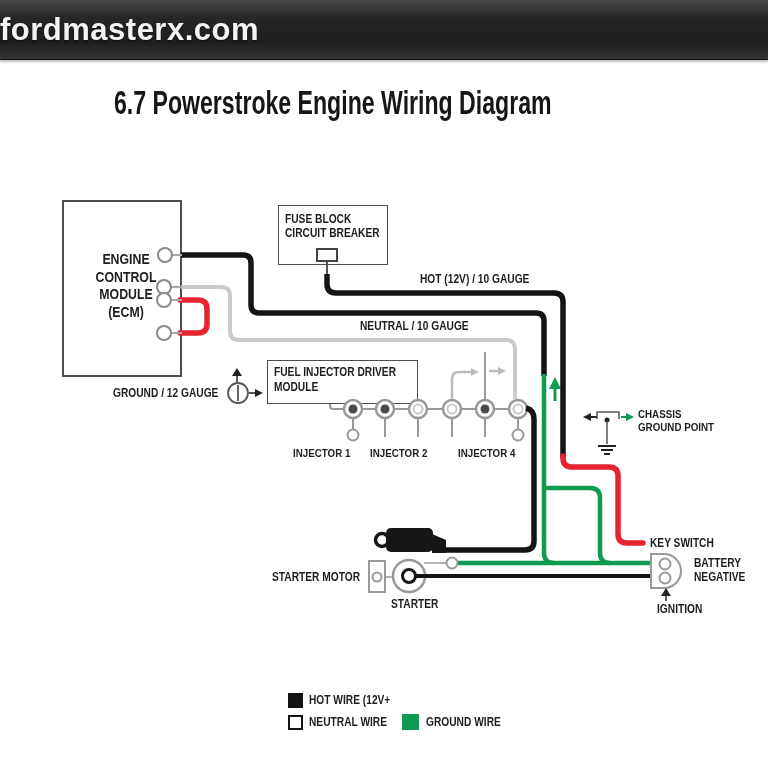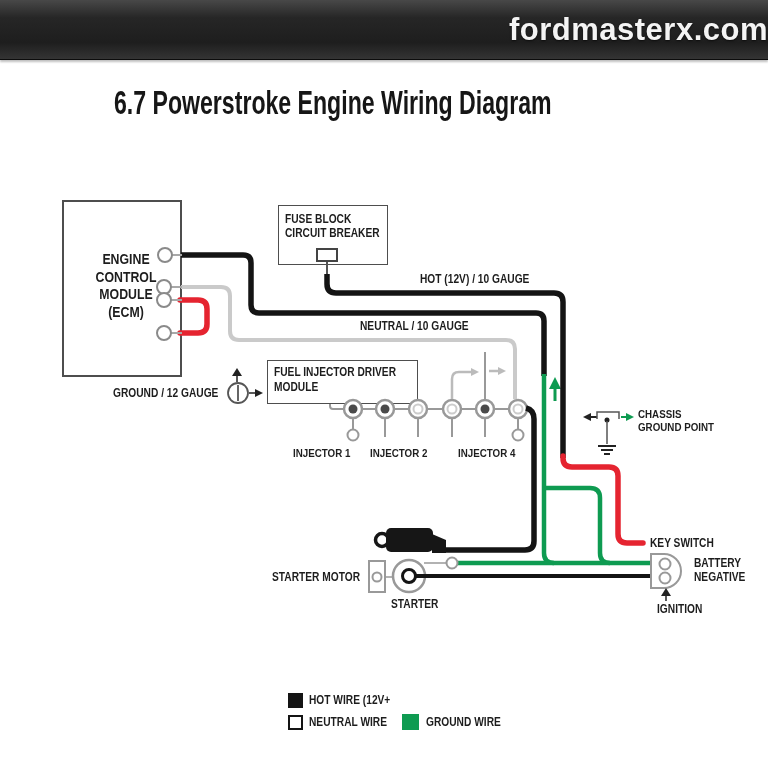--- a/index.html
+++ b/index.html
@@ -2,21 +2,21 @@
 <html><head>
 <meta charset="utf-8">
 <style>
   html,body{margin:0;padding:0;background:#fff;}
   #page{position:relative;width:768px;height:768px;background:#ffffff;overflow:hidden;
         font-family:"Liberation Sans",sans-serif;}
   
   #banner{position:absolute;left:0;top:0;width:768px;height:59px;
           background:linear-gradient(180deg,#484848 0%,#262626 30%,#1e1e1e 72%,#343434 100%);
           border-bottom:1px solid #0c0c0c;box-shadow:0 2px 2px rgba(0,0,0,.25);
-          display:flex;align-items:center;justify-content:flex-end;z-index:5;}
+          display:flex;align-items:center;justify-content:flex-start;z-index:5;}
   #banner .site{color:#f4f4f4;font-size:31px;font-weight:bold;letter-spacing:.5px;
           text-shadow:0 1px 2px rgba(0,0,0,.6);}
   
   .title{position:absolute;left:114px;top:84px;font-size:33px;font-weight:bold;color:#161616;
          white-space:nowrap;transform:scaleX(.70);transform-origin:0 0;letter-spacing:0;z-index:4;}
   
   .lbl{position:absolute;font-weight:bold;color:#1d1d1d;font-size:12px;white-space:nowrap;
        transform:scaleX(.85);transform-origin:0 0;z-index:4;line-height:1.1;}
   .lbl.small{font-size:11.5px;}
   

